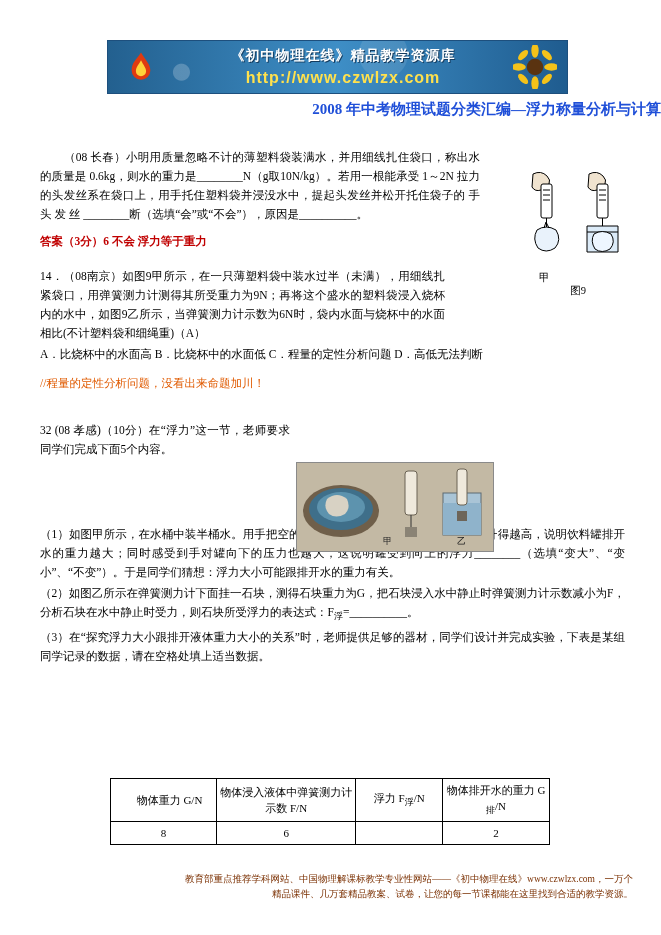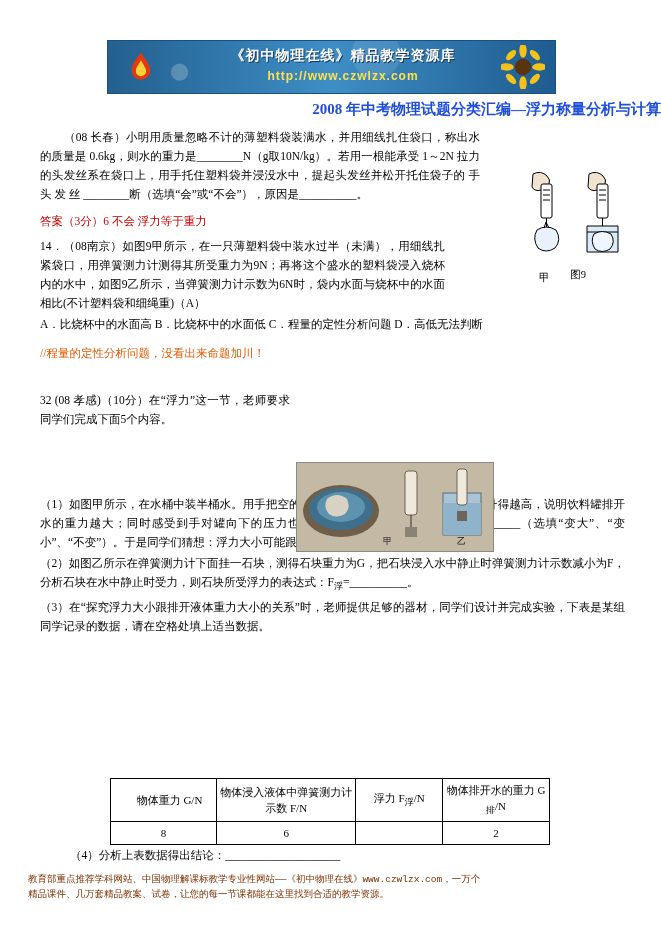--- a/index.html
+++ b/index.html
@@ -16,20 +16,21 @@
     left:0;top:0;width:661px;height:935px;
     box-sizing:border-box;
     padding:0;
   }
   
   .banner{
     position:absolute;left:107px;top:40px;width:447px;height:52px;
     background:linear-gradient(180deg,#2f6ea8 0%,#3b86bd 35%,#2e6ba4 100%);
     border:1px solid #1d4f7d;
     overflow:hidden;
+    padding-left:12px;
   }
   .banner .leafbg{
     position:absolute;left:0;top:0;width:100%;height:100%;
     background:
       radial-gradient(circle at 16% 60%, rgba(255,255,255,.22) 0 8px, transparent 9px),
       radial-gradient(circle at 60% 25%, rgba(255,255,255,.10) 0 24px, transparent 25px),
       linear-gradient(90deg,#23608f 0%,#3e8ec6 50%,#1f5c8f 100%);
   }
   .banner .flame{
     position:absolute;left:16px;top:9px;width:34px;height:34px;
@@ -38,43 +39,43 @@
     position:absolute;right:10px;top:4px;width:44px;height:44px;
   }
   .banner .btxt{
     position:absolute;left:70px;top:6px;width:330px;text-align:center;
     color:#ffffff;font-size:14px;font-weight:bold;letter-spacing:1px;
     text-shadow:1px 1px 0 #143b5e;
     font-family:"Liberation Serif", serif;
   }
   .banner .burl{
     position:absolute;left:70px;top:28px;width:330px;text-align:center;
-    color:#ffe14d;font-size:12px;font-weight:bold;letter-spacing:1px;
+    color:#ffe14d;font-size:16px;font-weight:bold;letter-spacing:1px;
     font-family:"Liberation Sans", sans-serif;
   }
   
   .title{
     position:absolute;left:0;top:100px;width:661px;text-align:right;
     color:#1f4fd8;font-size:15px;font-weight:bold;
     font-family:"Liberation Serif", serif;
   }
   .content{
     position:absolute;left:40px;top:128px;width:585px;
     font-size:11.5px;line-height:19px;text-align:justify;
   }
   p{margin:0 0 2px 0;}
   .indent{text-indent:24px;}
-  .ans{color:#c00000;font-weight:normal;margin:8px 0 6px 0;}
+  .ans{color:#c00000;font-weight:bold;margin:8px 0 16px 0;}
   .note{color:#e05a00;margin:10px 0 10px 0;}
   
   .fig9{
     position:absolute;right:24px;top:168px;width:118px;height:130px;
   }
   .fig9 .cap{
-    position:absolute;left:0;bottom:16px;width:100%;text-align:center;font-size:10.5px;
+    position:absolute;left:0;bottom:0;width:100%;text-align:center;font-size:10.5px;
   }
   .fig9 .lab{
     position:absolute;bottom:13px;font-size:10.5px;
   }
   
   .photo{
     position:absolute;left:296px;top:462px;width:196px;height:88px;
     border:1px solid #8a8a8a;
     background:linear-gradient(180deg,#cfc6b4 0%,#bfb6a2 100%);
     overflow:hidden;
@@ -86,21 +87,21 @@
     border-collapse:collapse;font-size:11px;
   }
   .tbl td{
     border:1px solid #000;text-align:center;padding:3px 2px;line-height:16px;
   }
   .tbl .h{height:36px;}
   .sub{font-size:9px;vertical-align:sub;}
   
   .footer{
     position:absolute;left:28px;top:872px;width:605px;
-    text-align:left;font-size:9.5px;color:#7a2f00;line-height:15px;font-family:Liberation Mono, monospace;
+    text-align:right;font-size:9.5px;color:#7a2f00;line-height:15px;
   }
 </style>
 </head>
 <body>
 
 <div class="page">
 
   <div class="banner">
     <div class="leafbg"></div>
     <svg class="flame" viewBox="0 0 40 40">
@@ -150,21 +151,21 @@
         <path d="M68 58 h31 v26 h-31 z" fill="#dcebf8"></path>
         <line x1="68" y1="64" x2="99" y2="64"></line>
         <path d="M75 66 q8 -5 17 0 q5 8 -1 15 q-8 5 -15 0 q-5 -8 -1 -15z" fill="#eef6ff"></path>
       </g>
     </svg>
     <div class="lab" style="left:20px;">甲</div>
     <div class="cap">图9</div>
   </div>
 
   <div class="content">
-    <p class="indent" style="width:440px;">（08 长春）小明用质量忽略不计的薄塑料袋装满水，并用细线扎住袋口，称出水的质量是 0.6kg，则水的重力是________N（g取10N/kg）。若用一根能承受 1～2N 拉力的头发丝系在袋口上，用手托住塑料袋并浸没水中，提起头发丝并松开托住袋子的 手 头 发 丝 ________断（选填“会”或“不会”），原因是__________。</p>
+    <p class="indent" style="width:440px;margin-top:20px;">（08 长春）小明用质量忽略不计的薄塑料袋装满水，并用细线扎住袋口，称出水的质量是 0.6kg，则水的重力是________N（g取10N/kg）。若用一根能承受 1～2N 拉力的头发丝系在袋口上，用手托住塑料袋并浸没水中，提起头发丝并松开托住袋子的 手 头 发 丝 ________断（选填“会”或“不会”），原因是__________。</p>
     <p class="ans">答案（3分）6  不会    浮力等于重力</p>
     <p style="width:405px;">14．（08南京）如图9甲所示，在一只薄塑料袋中装水过半（未满），用细线扎紧袋口，用弹簧测力计测得其所受重力为9N；再将这个盛水的塑料袋浸入烧杯内的水中，如图9乙所示，当弹簧测力计示数为6N时，袋内水面与烧杯中的水面相比(不计塑料袋和细绳重)（A）</p>
     <p style="width:585px;">A．比烧杯中的水面高        B．比烧杯中的水面低       C．程量的定性分析问题       D．高低无法判断</p>
     <p class="note">//程量的定性分析问题，没看出来命题加川！</p>
     <p style="width:250px;margin-top:28px;">32 (08 孝感)（10分）在“浮力”这一节，老师要求同学们完成下面5个内容。</p>
     <p style="margin-top:66px;">（1）如图甲所示，在水桶中装半桶水。用手把空的饮料罐按入水中越深，观察发现水面升得越高，说明饮料罐排开水的重力越大；同时感受到手对罐向下的压力也越大，这说明罐受到向上的浮力________（选填“变大”、“变小”、“不变”）。于是同学们猜想：浮力大小可能跟排开水的重力有关。</p>
     <p>
       <span>（2）如图乙所示在弹簧测力计下面挂一石块，测得石块重力为G，把石块浸入水中静止时弹簧测力计示数减小为F，分析石块在水中静止时受力，则石块所受浮力的表达式：F</span><span class="sub">浮</span><span>=__________。</span>
     </p>
     <p>（3）在“探究浮力大小跟排开液体重力大小的关系”时，老师提供足够的器材，同学们设计并完成实验，下表是某组同学记录的数据，请在空格处填上适当数据。</p>
@@ -206,20 +207,19 @@
     </tr>
     <tr>
       <td>8</td>
       <td>6</td>
       <td></td>
       <td>2</td>
     </tr>
   </tbody>
     </table>
 
-  <p style="position:absolute;left:70px;top:848px;font-size:11.5px;margin:0;">（4）分析上表数据得出结论：____________________</p>
 
   <div class="footer">
     <div>教育部重点推荐学科网站、中国物理解课标教学专业性网站——《初中物理在线》www.czwlzx.com，一万个</div>
     <div>精品课件、几万套精品教案、试卷，让您的每一节课都能在这里找到合适的教学资源。</div>
   </div>
 
 </div>
 
 </body></html>

